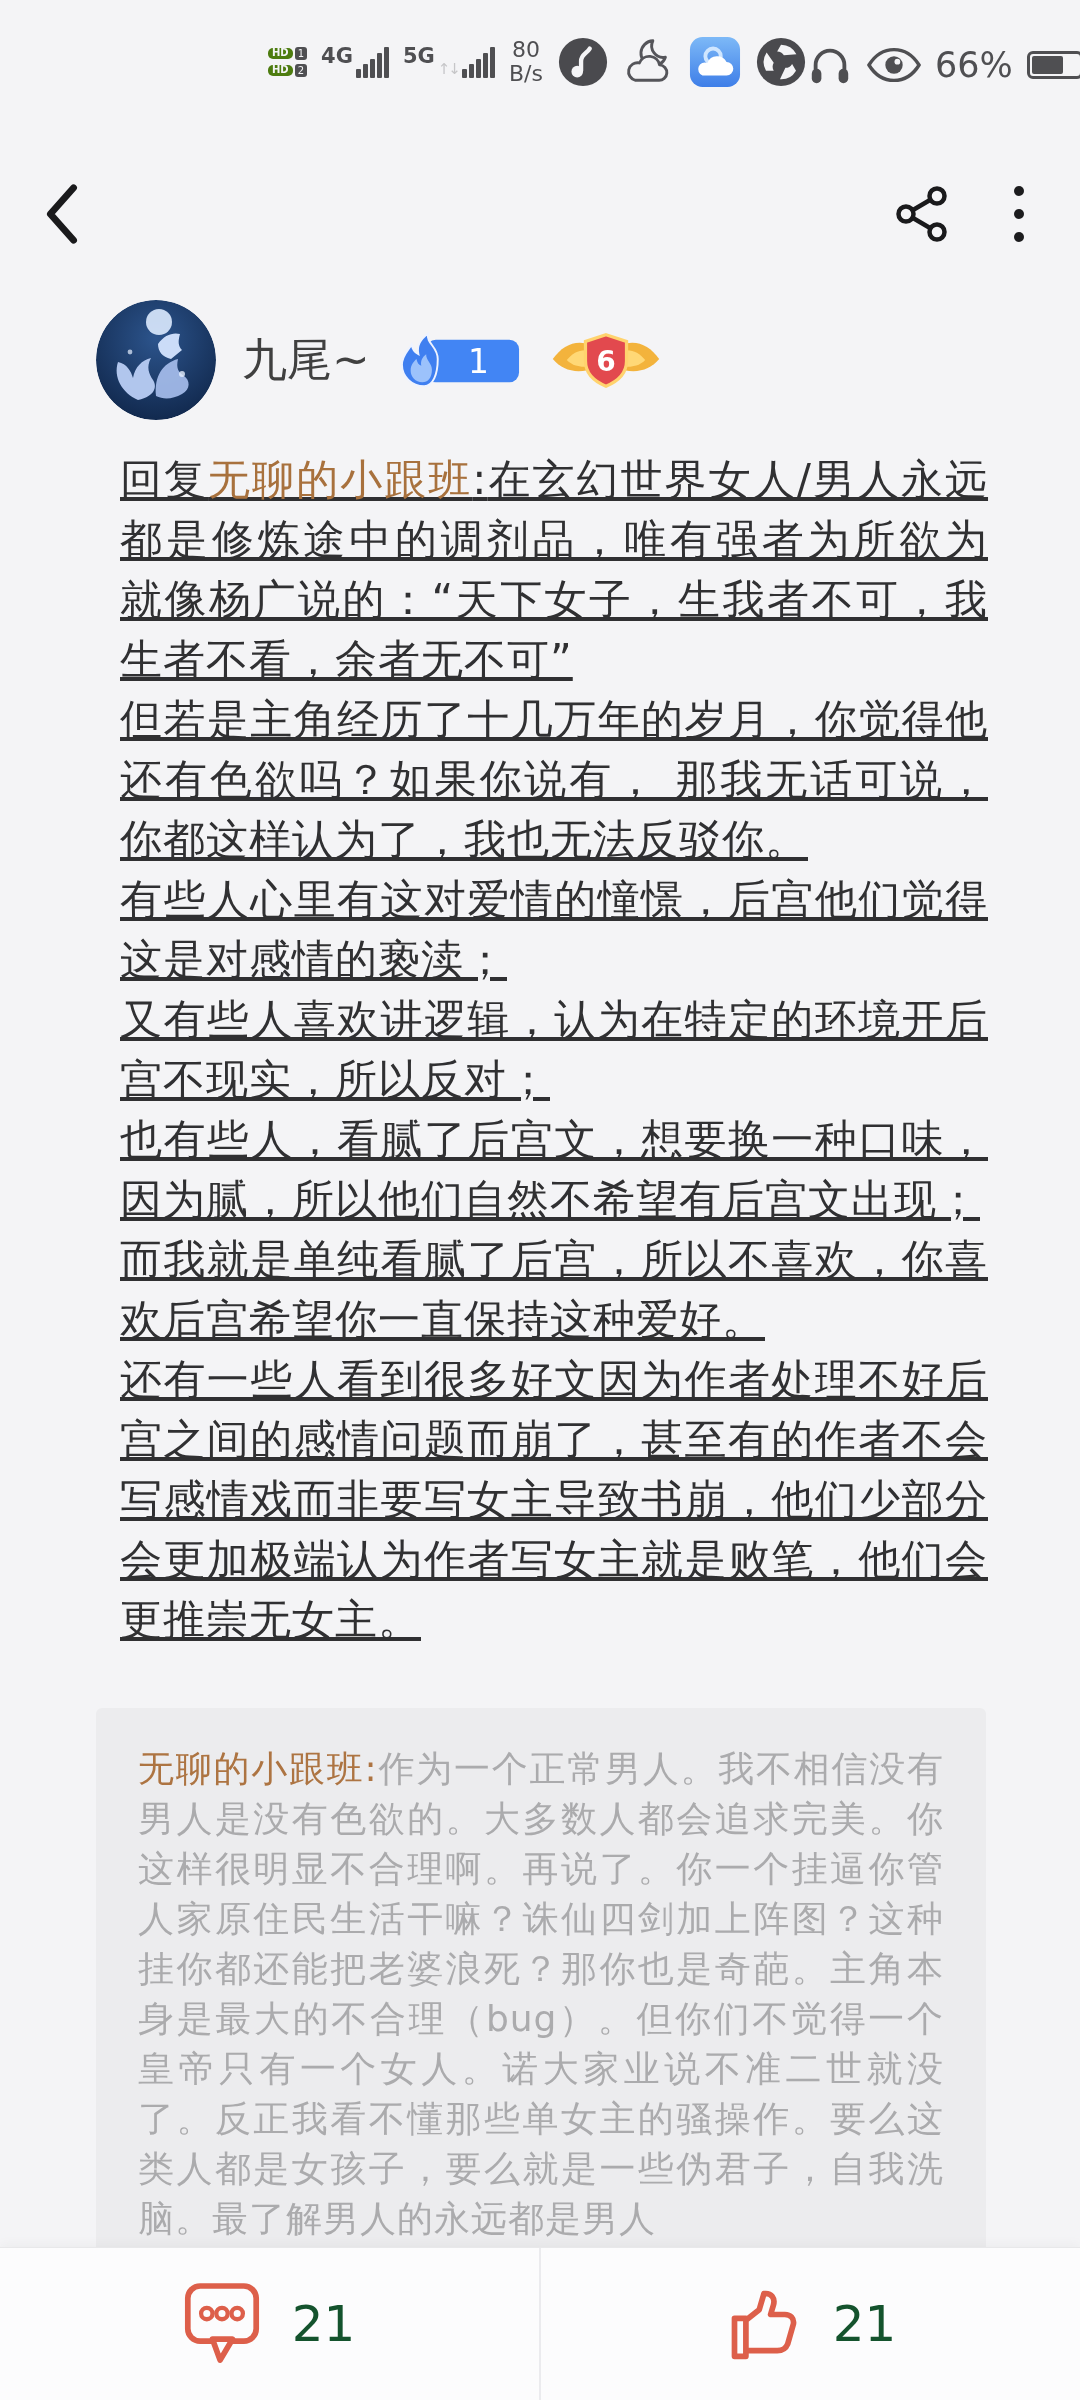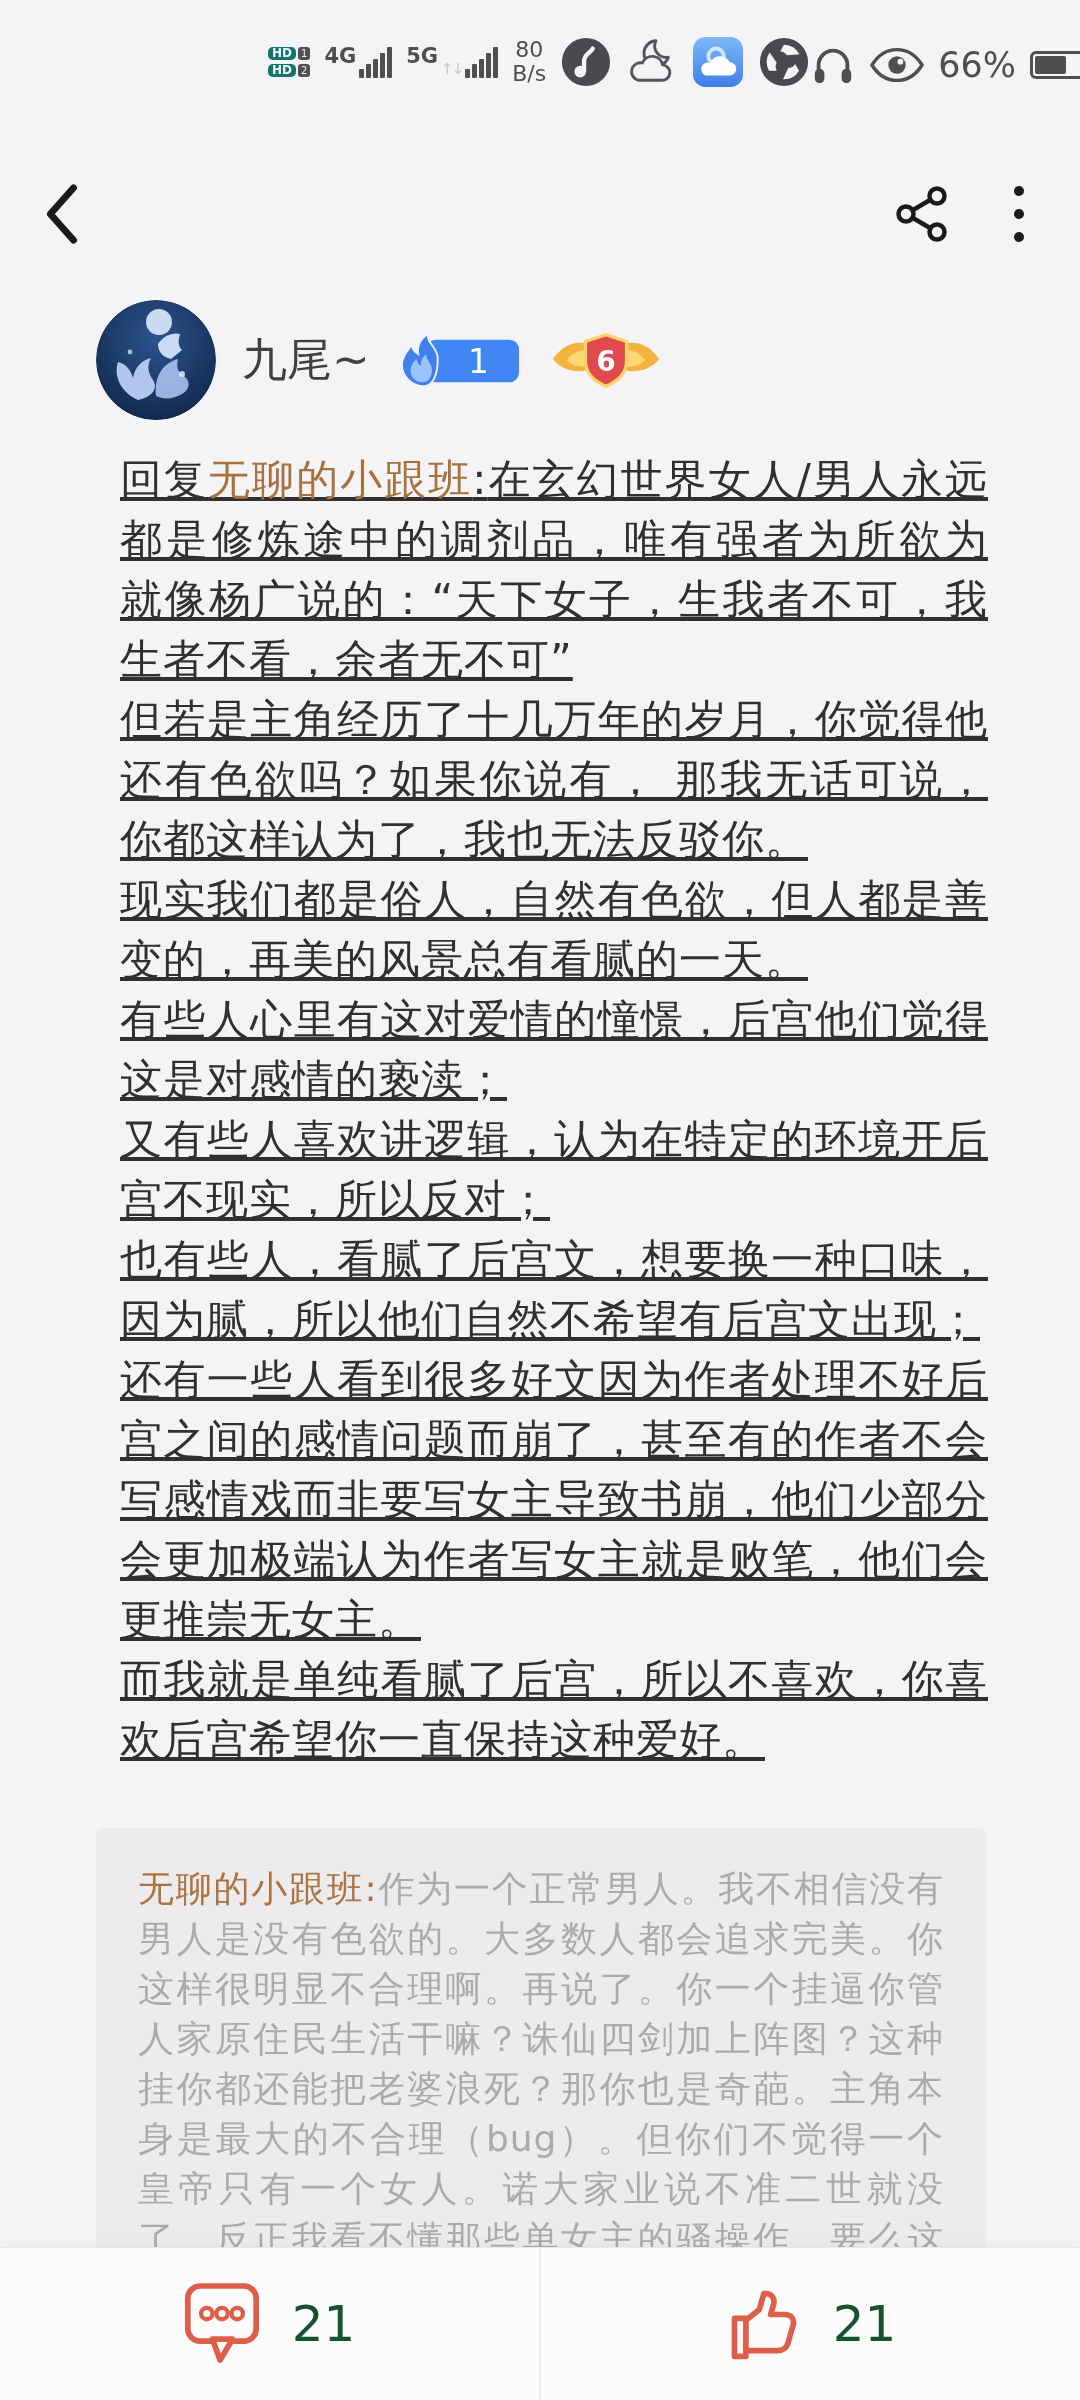--- a/index.html
+++ b/index.html
@@ -11,21 +11,21 @@
     color: #2f2f31;
     overflow: hidden;
   }
 
   
   .statusbar { height:96px; display:flex; align-items:flex-end; padding:0 38px 8px 268px; color:#4f4f52; }
   .sb-left { display:flex; align-items:center; gap:14px; }
   .sb-right { margin-left:auto; display:flex; align-items:center; gap:14px; }
   .hd-stack { display:flex; flex-direction:column; gap:4px; }
   .hd { display:flex; align-items:center; gap:2px; }
-  .hd b { background:#0f766e; color:#f4f4f6; font-size:12px; font-weight:bold; line-height:1.05; padding:0 4px; border-radius:5px; }
+  .hd b { background:#4d7c0f; color:#f4f4f6; font-size:10px; font-weight:bold; line-height:1.05; padding:0 4px; border-radius:5px; }
   .hd i { font-style:normal; background:#4f4f52; color:#f4f4f6; font-size:10px; line-height:1.1; padding:1px 3px; border-radius:3px; }
   .net { display:flex; align-items:flex-end; gap:3px; }
   .net-label { font-size:21px; font-weight:bold; line-height:1; align-self:flex-start; }
   .updown { font-size:15px; color:#c6c6c8; letter-spacing:-2px; }
   .bars { display:flex; align-items:flex-end; gap:2px; height:32px; }
   .bars span { width:5px; background:#4f4f52; border-radius:1px; }
   .bars span:nth-child(1){height:9px}.bars span:nth-child(2){height:14px}
   .bars span:nth-child(3){height:19px}.bars span:nth-child(4){height:25px}
   .bars span:nth-child(5){height:31px}
   .speed { display:flex; flex-direction:column; align-items:center; font-size:22px; line-height:24px;justify-content:center; }
@@ -200,26 +200,25 @@
       <path d="M46 24c-11-4-21 0-28 9 6 6 14 8 23 7z" fill="#ffd876"></path>
       <path d="M74 24c11-4 21 0 28 9-6 6-14 8-23 7z" fill="#ffd876"></path>
       <path d="M60 6l22 7v21c0 13-10 22-22 27-12-5-22-14-22-27V13z" fill="#e2494e" stroke="#ffd36e" stroke-width="3.5"></path>
       <text x="60" y="45" font-size="30" font-weight="bold" fill="#ffffff" text-anchor="middle">6</text>
     </svg>
   </div>
 
   <div class="body-text">
     <p><span class="reply-prefix">回复</span><span class="mention">无聊的小跟班</span><span>:</span><span>在玄幻世界女人/男人永远都是修炼途中的调剂品，唯有强者为所欲为 就像杨广说的：“天下女子，生我者不可，我生者不看，余者无不可”</span></p>
     <p>但若是主角经历了十几万年的岁月，你觉得他还有色欲吗？如果你说有， 那我无话可说，你都这样认为了，我也无法反驳你。</p>
-    <p>现实我们都是俗人，自然有色欲，但人都是善变的，再美的风景总有看腻的一天。</p>
     <p>有些人心里有这对爱情的憧憬，后宫他们觉得这是对感情的亵渎；</p>
     <p>又有些人喜欢讲逻辑，认为在特定的环境开后宫不现实，所以反对；</p>
     <p>也有些人，看腻了后宫文，想要换一种口味，因为腻，所以他们自然不希望有后宫文出现；</p>
+    <p>而我就是单纯看腻了后宫，所以不喜欢，你喜欢后宫希望你一直保持这种爱好。</p>
     <p>还有一些人看到很多好文因为作者处理不好后宫之间的感情问题而崩了，甚至有的作者不会写感情戏而非要写女主导致书崩，他们少部分会更加极端认为作者写女主就是败笔，他们会更推崇无女主。</p>
-    <p>而我就是单纯看腻了后宫，所以不喜欢，你喜欢后宫希望你一直保持这种爱好。</p>
   </div>
 
   <section class="quote">
     <span class="q-name">无聊的小跟班</span><span class="q-name">:</span><span>作为一个正常男人。我不相信没有男人是没有色欲的。大多数人都会追求完美。你这样很明显不合理啊。再说了。你一个挂逼你管人家原住民生活干嘛？诛仙四剑加上阵图？这种挂你都还能把老婆浪死？那你也是奇葩。主角本身是最大的不合理（bug）。但你们不觉得一个皇帝只有一个女人。诺大家业说不准二世就没了。反正我看不懂那些单女主的骚操作。要么这类人都是女孩子，要么就是一些伪君子，自我洗脑。最了解男人的永远都是男人</span>
   </section>
 
 </main>
 
 <footer class="bottombar">
   <div class="bb-half">

